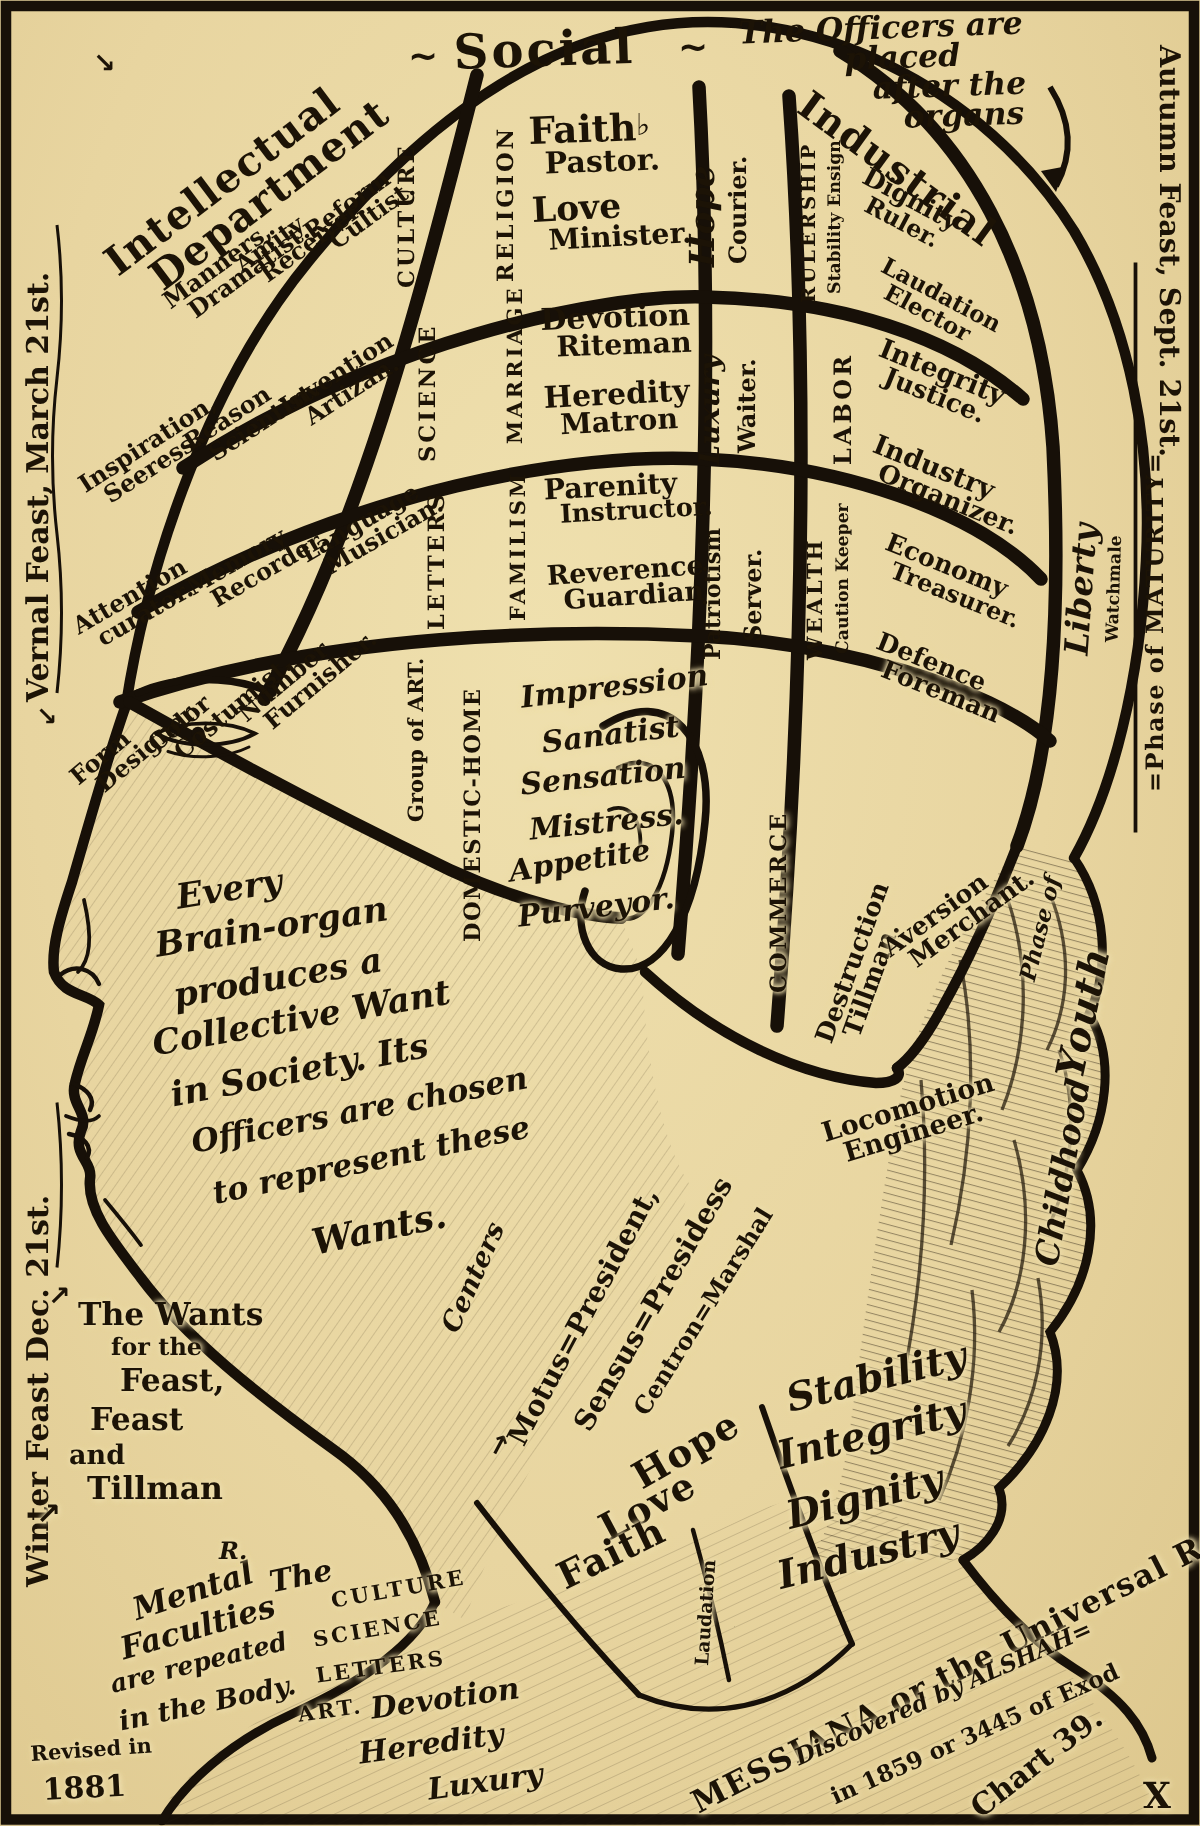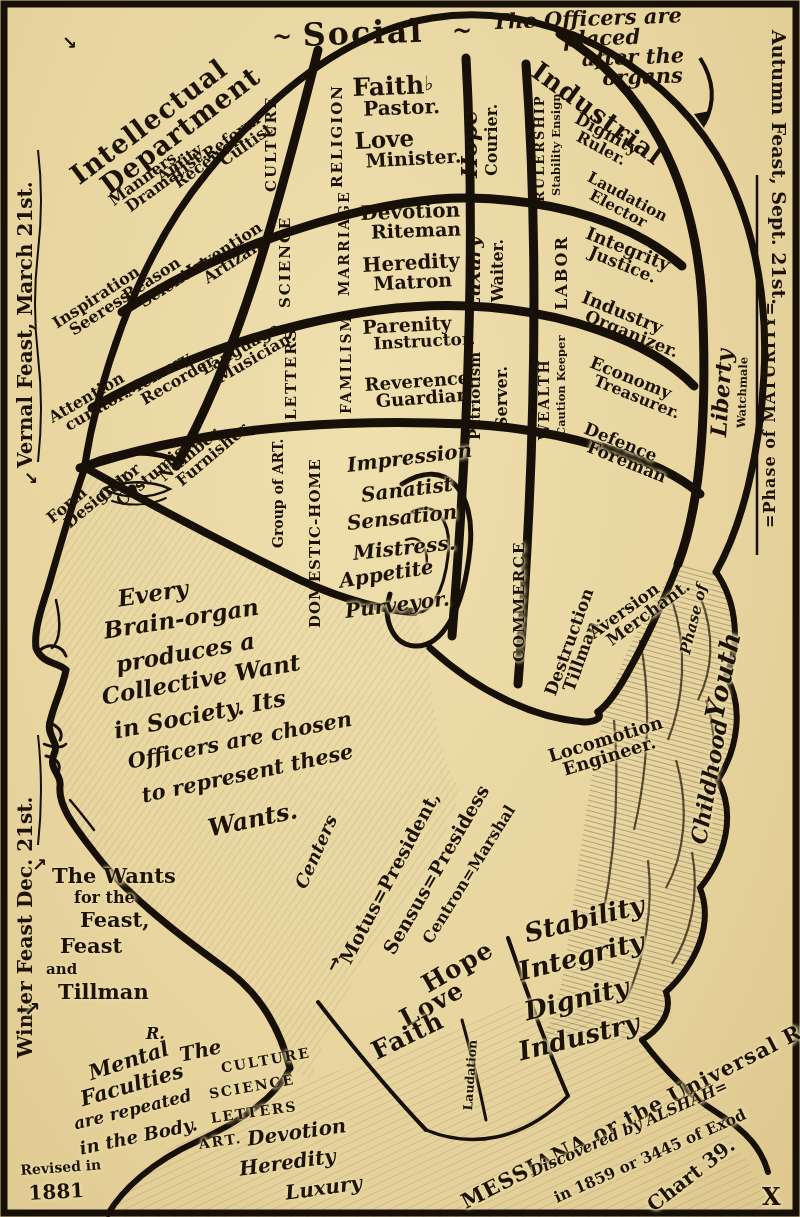--- a/index.html
+++ b/index.html
@@ -297,21 +297,21 @@
 <div class="t i glow" style="left:292px;top:884px;font-size:18px;transform:rotate(-66deg);">Centers</div>
 <span class="t ar glow" style="left:322px;top:966px;font-size:18px;transform:rotate(-62deg);">→</span>
 <div class="t glow" style="left:336px;top:958px;font-size:19px;transform:rotate(-62deg);">Motus=President,</div>
 <div class="t glow" style="left:380px;top:948px;font-size:19px;transform:rotate(-60deg);">Sensus=Presidess</div>
 <div class="t glow" style="left:420px;top:938px;font-size:16px;transform:rotate(-58deg);">Centron=Marshal</div>
 
 <div class="t glow" style="left:52px;top:866px;font-size:21px;">The Wants</div>
 <div class="t glow" style="left:74px;top:890px;font-size:16px;">for the</div>
 <div class="t glow" style="left:80px;top:910px;font-size:21px;">Feast,</div>
 <div class="t glow" style="left:60px;top:936px;font-size:21px;">Feast</div>
-<div class="t glow" style="left:46px;top:962px;font-size:15px;">and</div>
+<div class="t glow" style="left:46px;top:962px;font-size:18px;">and</div>
 <div class="t glow" style="left:58px;top:982px;font-size:21px;">Tillman</div>
 <span class="t ar glow" style="left:24px;top:1000px;font-size:20px;">↗</span>
 
 <div class="t ls glow" style="left:418px;top:976px;font-size:25px;transform:rotate(-30deg);">Hope</div>
 <div class="t ls glow" style="left:396px;top:1010px;font-size:25px;transform:rotate(-28deg);">Love</div>
 <div class="t ls glow" style="left:368px;top:1042px;font-size:25px;transform:rotate(-26deg);">Faith</div>
 <div class="t glow" style="left:462px;top:1110px;font-size:12.5px;transform:rotate(-86deg);">Laudation</div>
 <div class="t i glow" style="left:522px;top:922px;font-size:26px;transform:rotate(-14deg);">Stability</div>
 <div class="t i glow" style="left:516px;top:960px;font-size:26px;transform:rotate(-14deg);">Integrity</div>
 <div class="t i glow" style="left:522px;top:1000px;font-size:26px;transform:rotate(-14deg);">Dignity</div>

